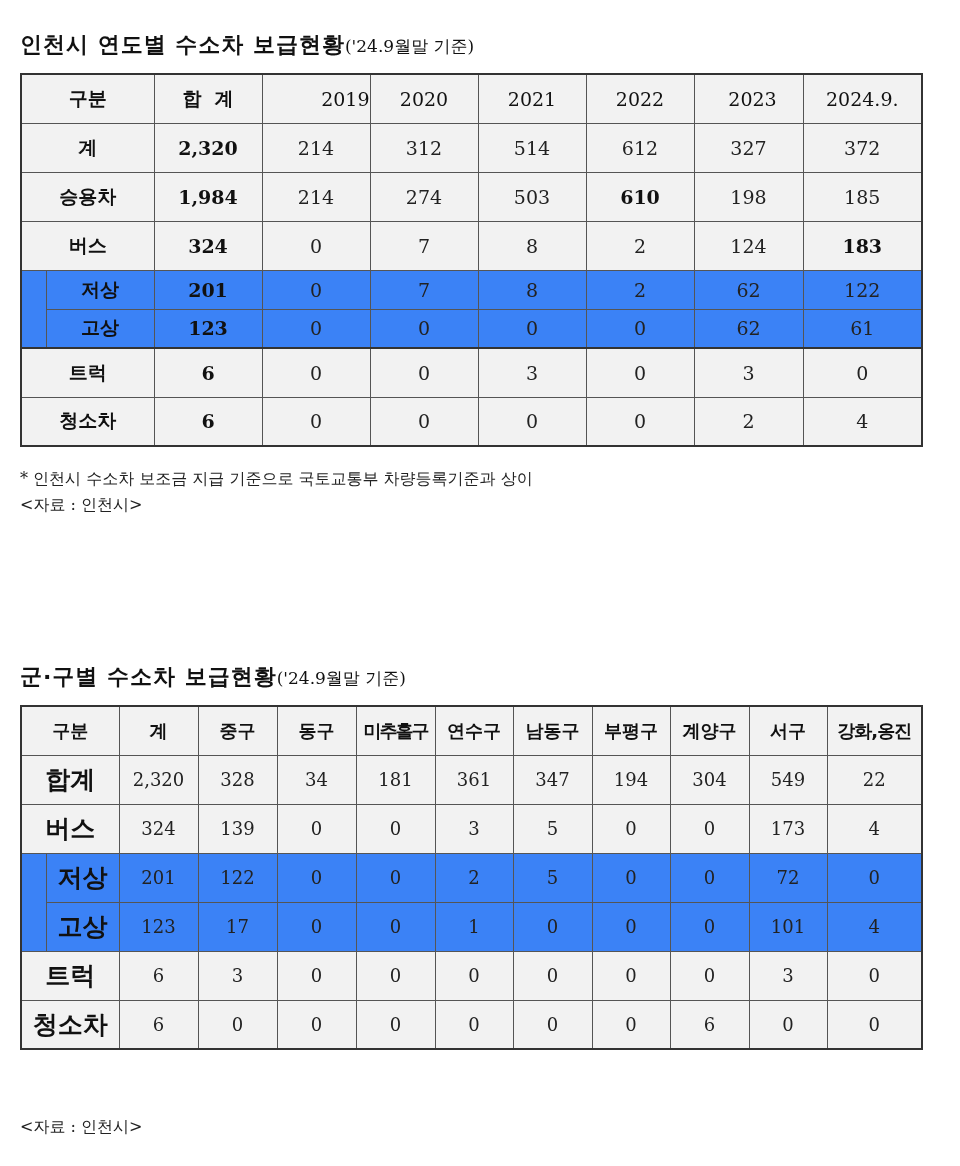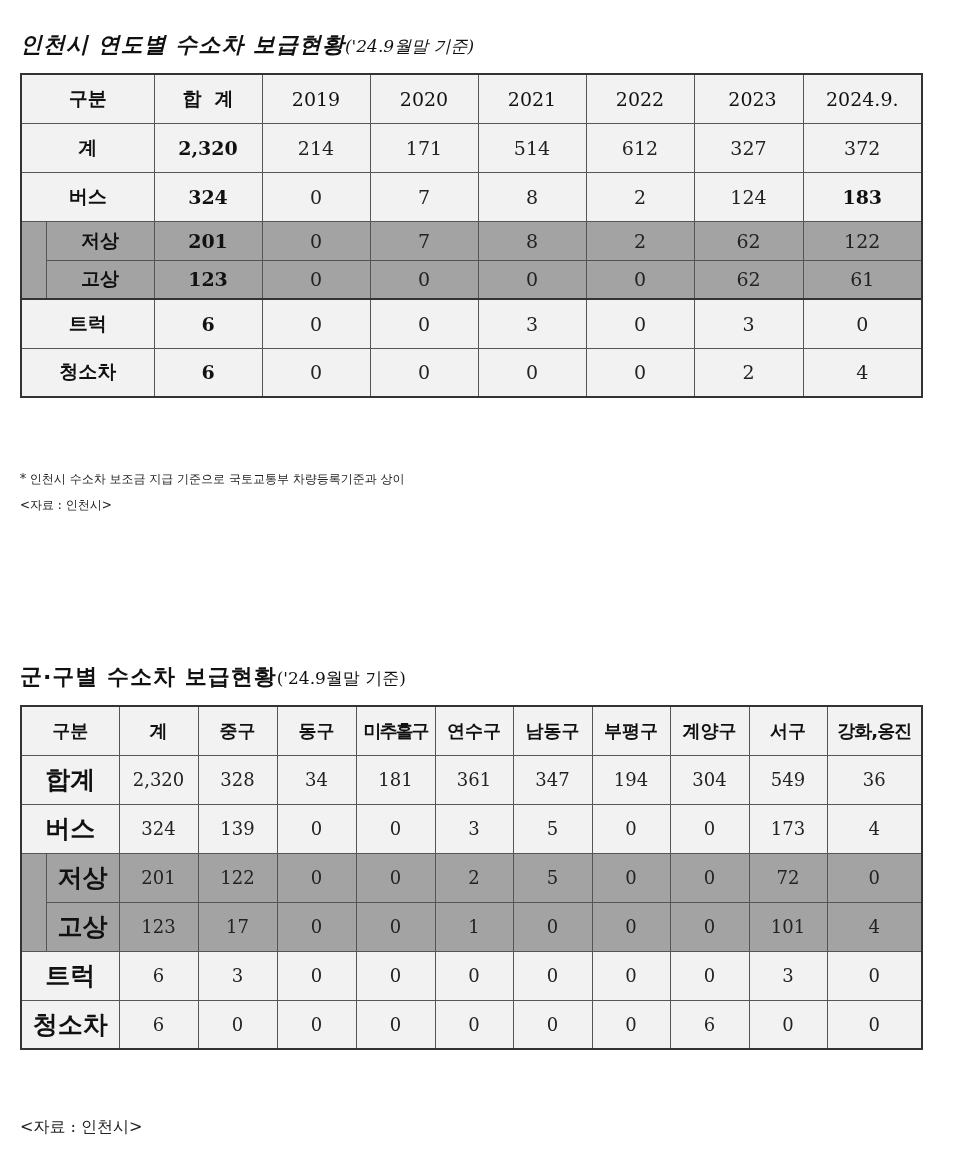--- a/index.html
+++ b/index.html
@@ -14,80 +14,90 @@
     position: absolute; left: 20px; border-collapse: collapse; table-layout: fixed;
     border: 2px solid #333;
   }
   table.grid td {
     border: 1px solid #555; text-align: center; vertical-align: middle; padding: 0;
     font-family: "DejaVu Serif", serif; font-size: 19px; color: #222; background: #f2f2f2;
   }
   table.grid tr.head td { font-family: "DejaVu Sans", sans-serif; font-weight: bold; font-size: 19px; color: #111; }
   table.grid td.rowlabel { font-family: "DejaVu Sans", sans-serif; font-weight: bold; color: #111; }
   table.grid td.bold { font-weight: bold; color: #111; }
-  table.grid tr.sub td { background: #a3a3a3; }
+  table.grid tr.sub td { background: #3b82f6; }
   table.grid td.indent { border-bottom: none; border-top: none; background: #ffffff; }
   table.grid tr.sub.first td.indent { border-top: 1px solid #555; }
   table.grid tr.sub.last td.indent { border-bottom: 1px solid #555; }
   table.grid tr.thick-top td { border-top: 2px solid #333; }
   #t1 { top: 73px; width: 901px; }
   #t1 tr { height: 49px; }
   #t1 tr.sub { height: 39px; }
   #t2 { top: 705px; width: 901px; }
   #t2 tr { height: 49px; }
   #t2 td { font-size: 18px; }
   #t2 tr.head td { font-size: 18px; }
   #t2 td.rowlabel { font-size: 25px; }
   .notes {
     position: absolute; left: 20px; top: 466px;
-    font-family: "DejaVu Serif", serif; font-size: 12px; color: #222; line-height: 26px;
+    font-family: "DejaVu Serif", serif; font-size: 16px; color: #222; line-height: 26px;
   }
   .notes div { white-space: nowrap; }
   .source2 {
     position: absolute; left: 20px; top: 1117px;
     font-family: "DejaVu Serif", serif; font-size: 16px; color: #222; white-space: nowrap;
   }
 </style>
 </head>
 <body>
 
-<div class="title" style="top:30px;font-style:italic;"><span>인천시 연도별 수소차 보급현황</span><span class="suffix">('24.9월말 기준)</span></div>
+<div class="title" style="top:30px;"><span>인천시 연도별 수소차 보급현황</span><span class="suffix">('24.9월말 기준)</span></div>
 
 <table class="grid" id="t1">
   <colgroup>
     <col style="width:25px">
       <col style="width:108px">
       <col style="width:108px">
       <col style="width:108px">
       <col style="width:108px">
       <col style="width:108px">
       <col style="width:108px">
       <col style="width:109px">
       <col style="width:119px">
   </colgroup>
   <tbody>
       <tr class="head">
     <td colspan="2">구분</td>
     <td style="white-space:pre;">합  계</td>
-    <td style="font-family:'DejaVu Serif',serif;font-weight:normal;">2019</td>
+    <td style="font-family:'DejaVu Serif',serif;font-weight:normal;text-align:right;">2019</td>
     <td style="font-family:'DejaVu Serif',serif;font-weight:normal;">2020</td>
     <td style="font-family:'DejaVu Serif',serif;font-weight:normal;">2021</td>
     <td style="font-family:'DejaVu Serif',serif;font-weight:normal;margin-left:23px;">2022</td>
     <td style="font-family:'DejaVu Serif',serif;font-weight:normal;padding-left:8px;">2023</td>
     <td style="font-family:'DejaVu Serif',serif;font-weight:normal;">2024.9.</td>
   </tr>
   <tr>
     <td colspan="2" class="rowlabel">계</td>
     <td class="bold">2,320</td>
     <td>214</td>
-    <td>171</td>
+    <td>312</td>
     <td>514</td>
     <td>612</td>
     <td>327</td>
     <td>372</td>
+  </tr>
+  <tr>
+    <td colspan="2" class="rowlabel">승용차</td>
+    <td class="bold">1,984</td>
+    <td>214</td>
+    <td>274</td>
+    <td>503</td>
+    <td class="bold">610</td>
+    <td>198</td>
+    <td>185</td>
   </tr>
   <tr>
     <td colspan="2" class="rowlabel">버스</td>
     <td class="bold">324</td>
     <td>0</td>
     <td>7</td>
     <td>8</td>
     <td>2</td>
     <td>124</td>
     <td class="bold">183</td>
@@ -177,21 +187,21 @@
     <td colspan="2" class="rowlabel">합계</td>
     <td>2,320</td>
     <td>328</td>
     <td>34</td>
     <td>181</td>
     <td>361</td>
     <td>347</td>
     <td>194</td>
     <td>304</td>
     <td>549</td>
-    <td>36</td>
+    <td>22</td>
   </tr>
   <tr>
     <td colspan="2" class="rowlabel">버스</td>
     <td>324</td>
     <td>139</td>
     <td>0</td>
     <td>0</td>
     <td>3</td>
     <td>5</td>
     <td>0</td>

